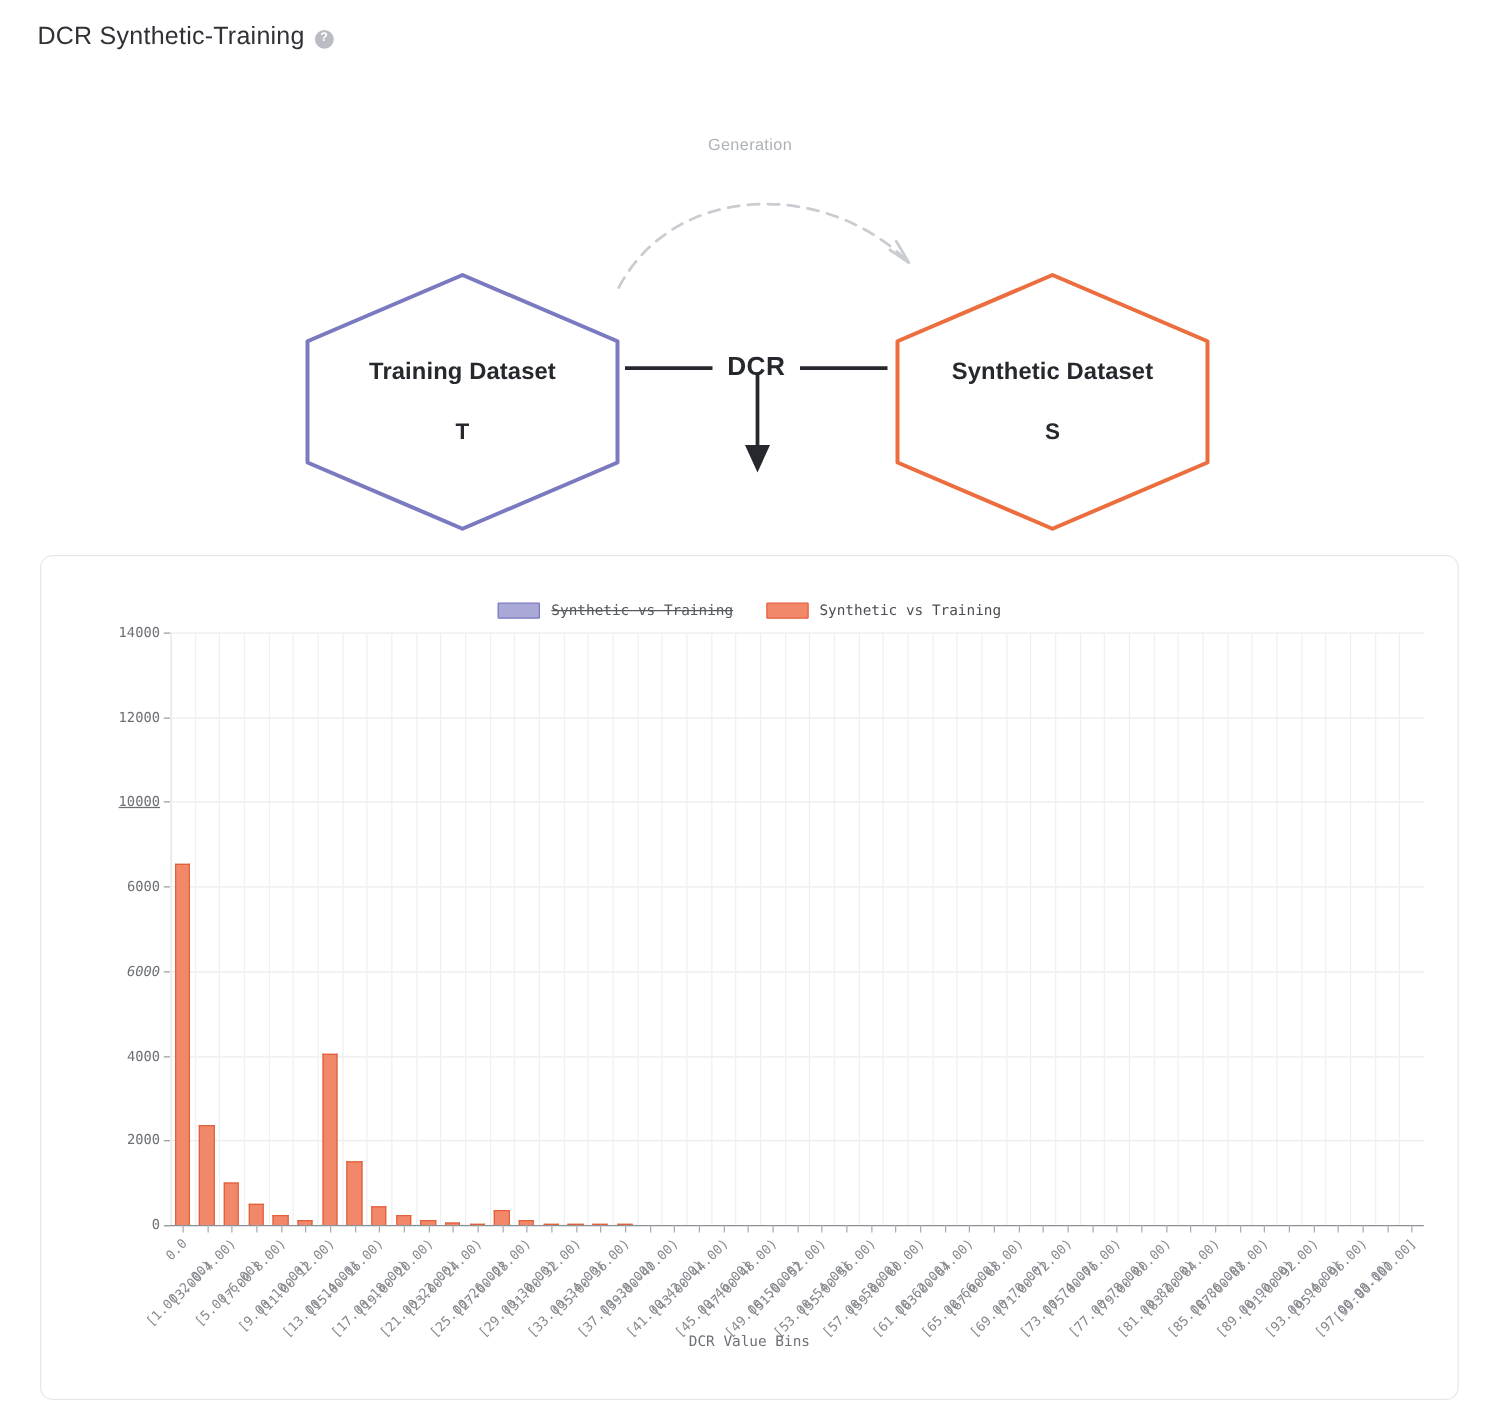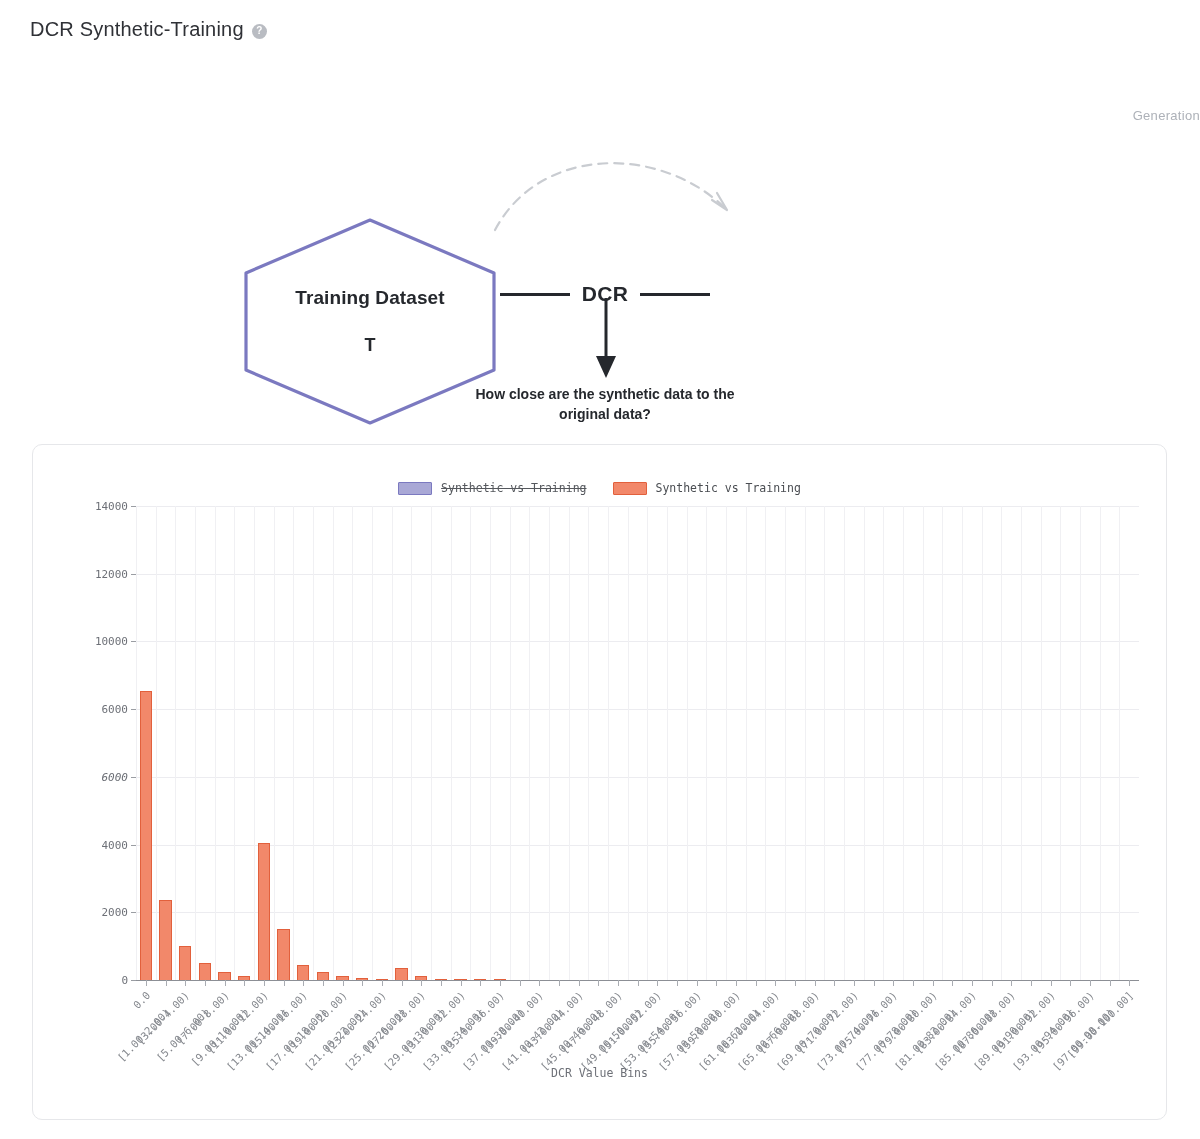--- a/index.html
+++ b/index.html
@@ -38,21 +38,21 @@
   .hex-label {
     position: absolute; inset: 0;
     display: flex; flex-direction: column;
     align-items: center; justify-content: center; gap: 26px;
     font-size: 19px; font-weight: 700; color: #25282d; letter-spacing: .1px;
   }
   .hex-label .sym { font-size: 18px; font-weight: 600; }
 
   .gen-label {
     position: absolute; left: 0; right: 0; top: 12px;
-    text-align: right; font-size: 13px; color: #adb1b8;
+    text-align: center; font-size: 13px; color: #adb1b8;
     letter-spacing: .3px;
   }
   .gen-arc { position: absolute; left: 440px; top: 24px; width: 320px; height: 120px; }
 
   .dcr-row {
     position: absolute; left: 500px; top: 186px;
     width: 210px; display: flex; align-items: center; gap: 12px;
   }
   .dcr-line { flex: 1; height: 3px; background: #25282d; }
   .dcr-text { font-size: 21px; font-weight: 700; color: #25282d; letter-spacing: .3px; }
@@ -174,33 +174,41 @@
   <div class="hex-wrap training">
     <svg viewBox="0 0 268 215">
       <path d="M 134 6 L 258 59 L 258 156 L 134 209 L 10 156 L 10 59 Z" fill="none" stroke="#7b79c0" stroke-width="3.2" stroke-linejoin="round" stroke-linecap="round"></path>
     </svg>
     <div class="hex-label">
       <span>Training Dataset</span>
       <span class="sym">T</span>
     </div>
   </div>
 
+  <div class="hex-wrap synthetic">
+    <svg viewBox="0 0 268 215">
+      <path d="M 134 6 L 258 59 L 258 156 L 134 209 L 10 156 L 10 59 Z" fill="none" stroke="#ec6d3d" stroke-width="3.2" stroke-linejoin="round" stroke-linecap="round"></path>
+    </svg>
+    <div class="hex-label">
+      <span>Synthetic Dataset</span>
+      <span class="sym">S</span>
+    </div>
+  </div>
 
   <div class="dcr-row">
     <div class="dcr-line"></div>
     <div class="dcr-text">DCR</div>
     <div class="dcr-line"></div>
   </div>
 
   <svg class="down-arrow" viewBox="0 0 42 90">
     <path d="M 21 2 L 21 66" stroke="#25282d" stroke-width="3" fill="none"></path>
     <path d="M 21 82 L 11 60 L 31 60 Z" fill="#25282d"></path>
   </svg>
 
-  <div class="question">How close are the synthetic data to the original data?</div>
   <div class="formula f1">DCR(s) = min dist(s,t) for each t in T</div>
   <div class="formula f2">DCR(s) = 0 → s is a clone</div>
 </div>
 
 <div class="chart-card">
 
   <div class="legend" id="legend">
       <div class="legend-item disabled">
         <div class="legend-swatch" style="background: rgb(169, 168, 214); border: 1px solid rgb(123, 121, 192);"></div>
         <div class="legend-text">Synthetic vs Training</div>
@@ -225,21 +233,21 @@
       <div class="ytick-mark" style="top: 338.571px;"></div>
       <div class="ytick" style="top: 338.571px;">4000</div>
       <div class="gridline-h" style="top: 270.857px;"></div>
       <div class="ytick-mark" style="top: 270.857px;"></div>
       <div class="ytick" style="top: 270.857px; font-style: italic;">6000</div>
       <div class="gridline-h" style="top: 203.143px;"></div>
       <div class="ytick-mark" style="top: 203.143px;"></div>
       <div class="ytick" style="top: 203.143px;">6000</div>
       <div class="gridline-h" style="top: 135.429px;"></div>
       <div class="ytick-mark" style="top: 135.429px;"></div>
-      <div class="ytick" style="top: 135.429px;">10000</div>
+      <div class="ytick" style="top: 135.429px; text-decoration: underline;">10000</div>
       <div class="gridline-h" style="top: 67.7143px;"></div>
       <div class="ytick-mark" style="top: 67.7143px;"></div>
       <div class="ytick" style="top: 67.7143px;">12000</div>
       <div class="gridline-h" style="top: 0px;"></div>
       <div class="ytick-mark" style="top: 0px;"></div>
       <div class="ytick" style="top: 0px;">14000</div>
       <div class="gridline-v" style="left: 0px;"></div>
       <div class="xtick-mark" style="left: 9.83333px;"></div>
       <div class="xlabel" style="left: 7.83333px; top: 483px; transform: rotate(-45deg) translateX(-100%);">0.0</div>
       <div class="bar" style="left: 3.73667px; width: 12.1933px; height: 289.479px; background: rgb(242, 136, 106);"></div>

